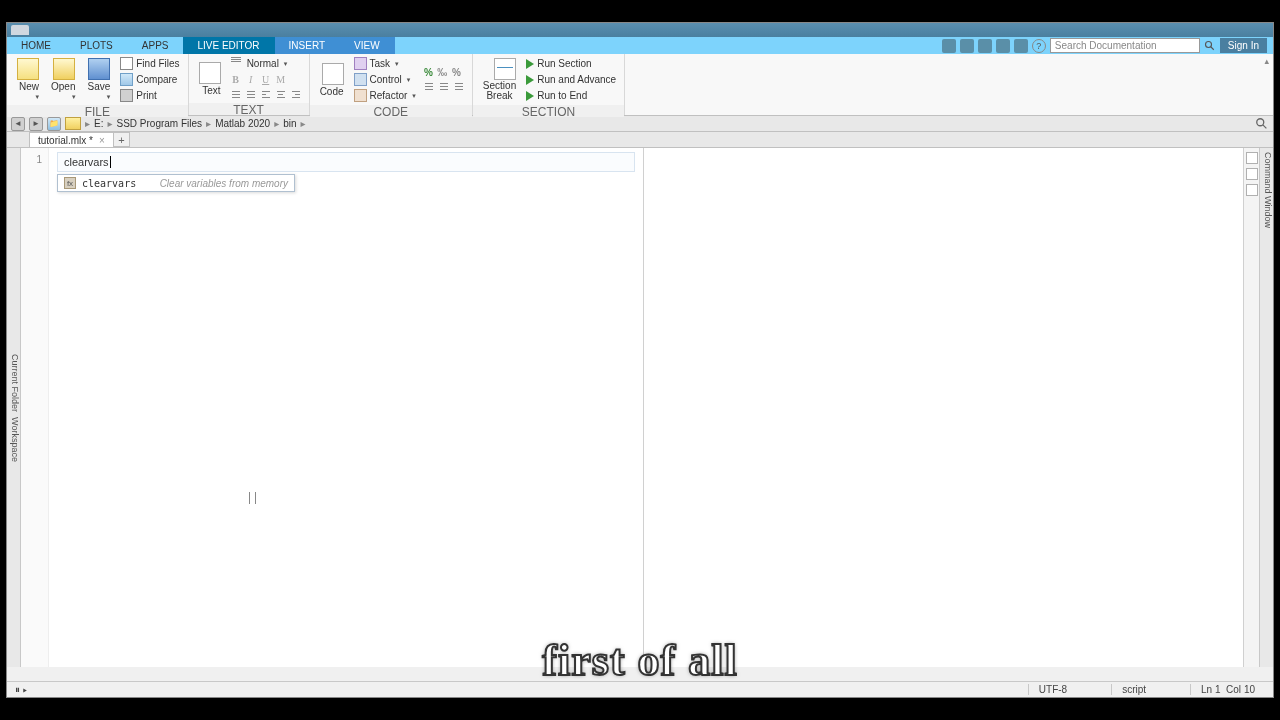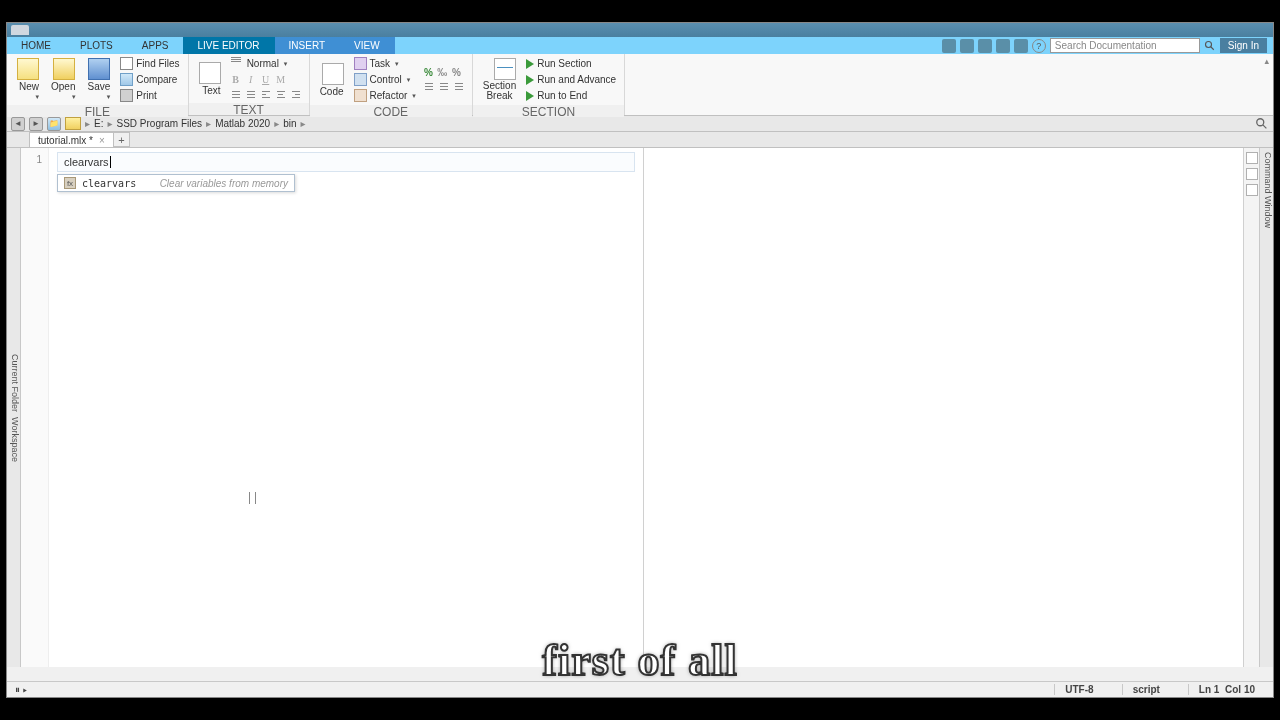--- a/index.html
+++ b/index.html
@@ -92,21 +92,21 @@
 .suggest .name { font-family: Consolas, monospace; color: #333; }
 .suggest .desc { margin-left: auto; color: #999; font-style: italic; }
 .textcursor { position: absolute; left: 200px; top: 344px; width: 7px; height: 12px; border: 1px solid #888; border-top: none; border-bottom: none; }
 .outputpane { width: 600px; border-left: 1px solid #d0d0d0; background: #fff; }
 .sidebar-right { width: 16px; background: #f4f4f4; border-left: 1px solid #d0d0d0; display: flex; flex-direction: column; gap: 4px; padding: 4px 2px; }
 .sidebar-right .sq { width: 12px; height: 12px; border: 1px solid #b0b0b0; background: #fff; }
 .sidebar-far { width: 14px; background: #e8e8e8; border-left: 1px solid #c8c8c8; writing-mode: vertical-rl; font-size: 9px; color: #555; padding: 4px 0; }
 
 
 .status { position: absolute; bottom: 0; left: 0; right: 0; height: 16px; background: #f0f0f0; border-top: 1px solid #c8c8c8; display: flex; align-items: center; font-size: 10px; color: #444; padding: 0 8px; }
-.status .right { margin-left: auto; display: flex; gap: 18px; font-weight: bold; }
+.status .right { margin-left: auto; display: flex; gap: 34px; }
 .status .cell { border-left: 1px solid #c8c8c8; padding: 0 10px; }
 
 
 .subtitle { position: absolute; left: 50%; bottom: 34px; transform: translateX(-50%); font-family: Georgia, serif; font-size: 44px; font-weight: bold; color: #fff; -webkit-text-stroke: 2px #333; text-shadow: 0 0 4px rgba(0,0,0,.5); letter-spacing: 1px; }
 </style>
 </head>
 <body>
 
 <div class="app">
   <div class="tabstrip">

